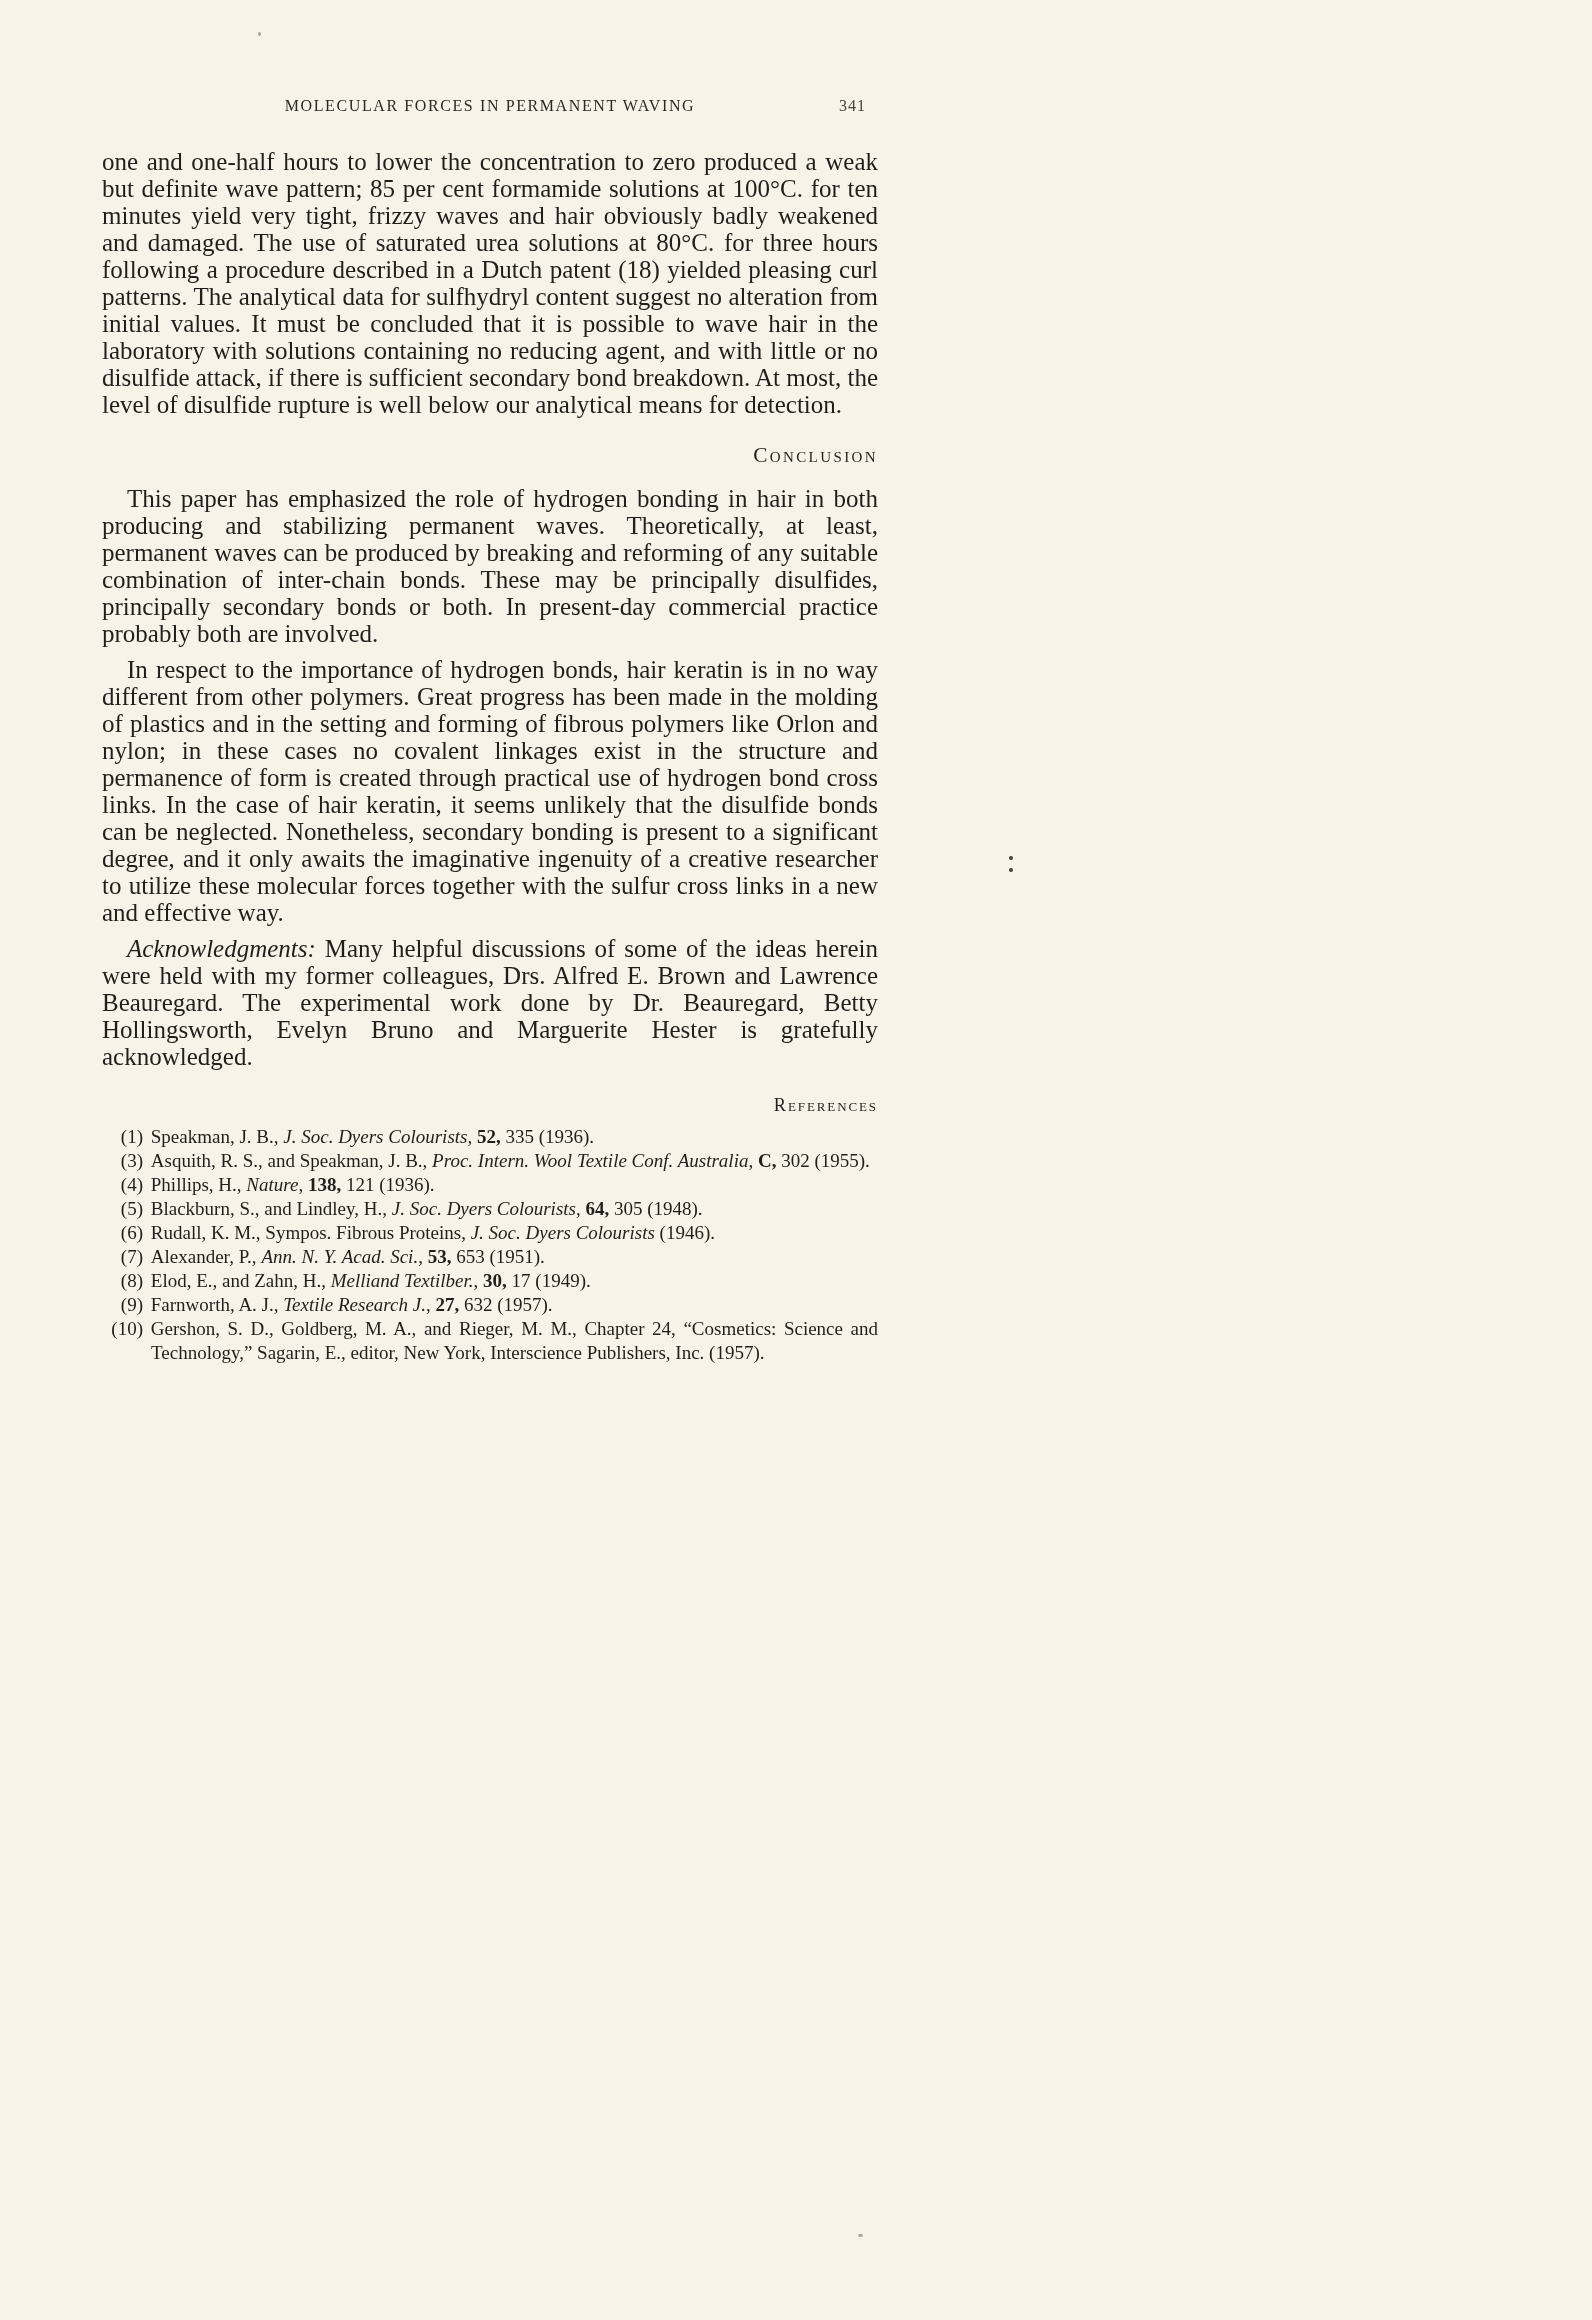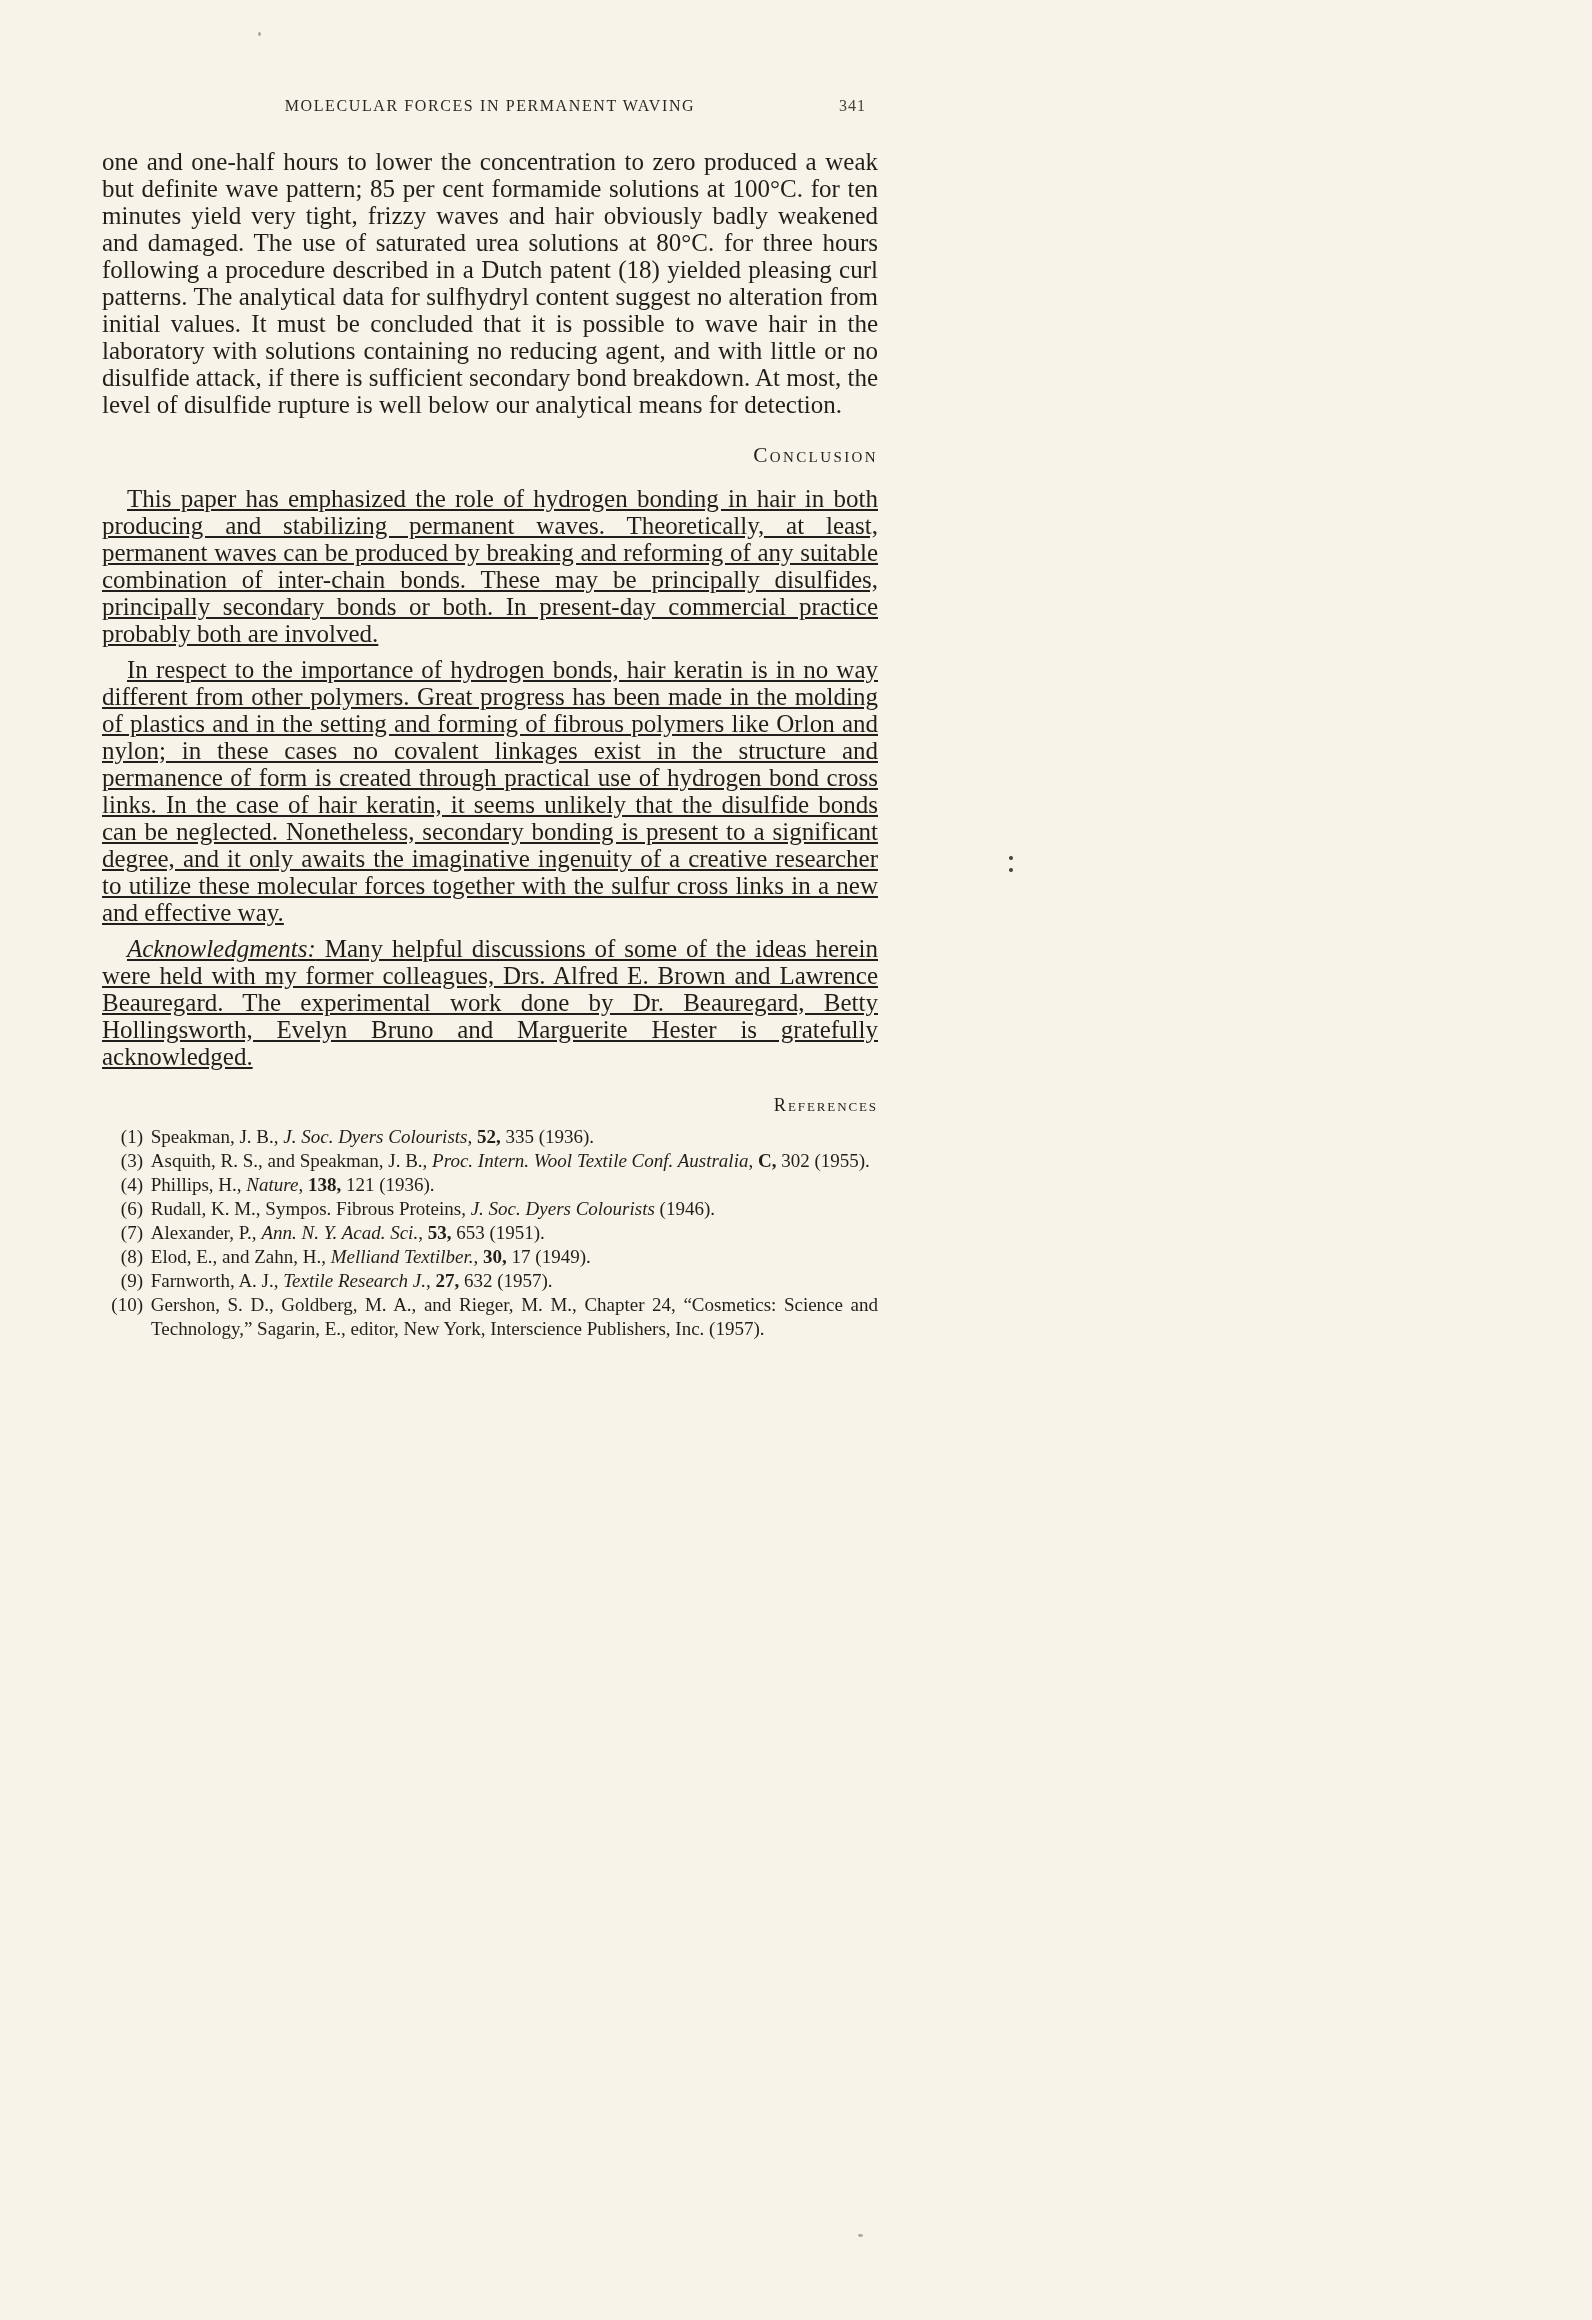--- a/index.html
+++ b/index.html
@@ -33,21 +33,21 @@
     letter-spacing: 1px;
     color: #46433b;
   }
   .para {
     font-size: 25px;
     line-height: 27px;
     text-align: justify;
     text-justify: inter-word;
   }
   .para + .para { margin-top: 9px; }
-  .indent { text-indent: 25px; text-decoration: underline; }
+  .indent { text-indent: 25px; }
   .section-heading {
     font-weight: 400;
     font-variant: small-caps;
     letter-spacing: 2.4px;
     text-align: right;
     font-size: 21.3px;
     margin: 25px 0 16.5px 0;
   }
   .refs-heading {
     font-size: 18.4px;
@@ -118,20 +118,21 @@
   <p class="para indent"><span>In respect to the importance of hydrogen bonds, hair keratin is in no way different from other polymers. Great progress has been made in the molding of plastics and in the setting and forming of fibrous polymers like Orlon and nylon; in these cases no covalent linkages exist in the structure and permanence of form is created through practical use of hydrogen bond cross links. In the case of hair keratin, it seems unlikely that the disulfide bonds can be neglected. Nonetheless, secondary bonding is present to a significant degree, and it only awaits the imaginative ingenuity of a creative researcher to utilize these molecular forces together with the sulfur cross links in a new and effective way.</span></p>
 
   <p class="para indent"><span class="it">Acknowledgments:</span><span> Many helpful discussions of some of the ideas herein were held with my former colleagues, Drs. Alfred E. Brown and Lawrence Beauregard. The experimental work done by Dr. Beauregard, Betty Hollingsworth, Evelyn Bruno and Marguerite Hester is gratefully acknowledged.</span></p>
 
   <h2 class="section-heading refs-heading">References</h2>
 
   <ol class="references" id="refs">
       <li class="ref-item"><span class="ref-num">(1)</span><span class="ref-body"><span>Speakman, J. B., </span><span class="it">J. Soc. Dyers Colourists</span><span>, </span><span class="bf">52,</span><span> 335 (1936).</span></span></li>
       <li class="ref-item"><span class="ref-num">(3)</span><span class="ref-body"><span>Asquith, R. S., and Speakman, J. B., </span><span class="it">Proc. Intern. Wool Textile Conf. Australia</span><span>, </span><span class="bf">C,</span><span> 302 (1955).</span></span></li>
       <li class="ref-item"><span class="ref-num">(4)</span><span class="ref-body"><span>Phillips, H., </span><span class="it">Nature</span><span>, </span><span class="bf">138,</span><span> 121 (1936).</span></span></li>
+      <li class="ref-item"><span class="ref-num">(5)</span><span class="ref-body"><span>Blackburn, S., and Lindley, H., </span><span class="it">J. Soc. Dyers Colourists</span><span>, </span><span class="bf">64,</span><span> 305 (1948).</span></span></li>
       <li class="ref-item"><span class="ref-num">(6)</span><span class="ref-body"><span>Rudall, K. M., Sympos. Fibrous Proteins, </span><span class="it">J. Soc. Dyers Colourists</span><span> (1946).</span></span></li>
       <li class="ref-item"><span class="ref-num">(7)</span><span class="ref-body"><span>Alexander, P., </span><span class="it">Ann. N. Y. Acad. Sci.</span><span>, </span><span class="bf">53,</span><span> 653 (1951).</span></span></li>
       <li class="ref-item"><span class="ref-num">(8)</span><span class="ref-body"><span>Elod, E., and Zahn, H., </span><span class="it">Melliand Textilber.</span><span>, </span><span class="bf">30,</span><span> 17 (1949).</span></span></li>
       <li class="ref-item"><span class="ref-num">(9)</span><span class="ref-body"><span>Farnworth, A. J., </span><span class="it">Textile Research J.</span><span>, </span><span class="bf">27,</span><span> 632 (1957).</span></span></li>
       <li class="ref-item"><span class="ref-num">(10)</span><span class="ref-body"><span>Gershon, S. D., Goldberg, M. A., and Rieger, M. M., Chapter 24, “Cosmetics: Science and Technology,” Sagarin, E., editor, New York, Interscience Publishers, Inc. (1957).</span></span></li>
     </ol>
 
 </div>
 
 <div class="artifact-colon">

